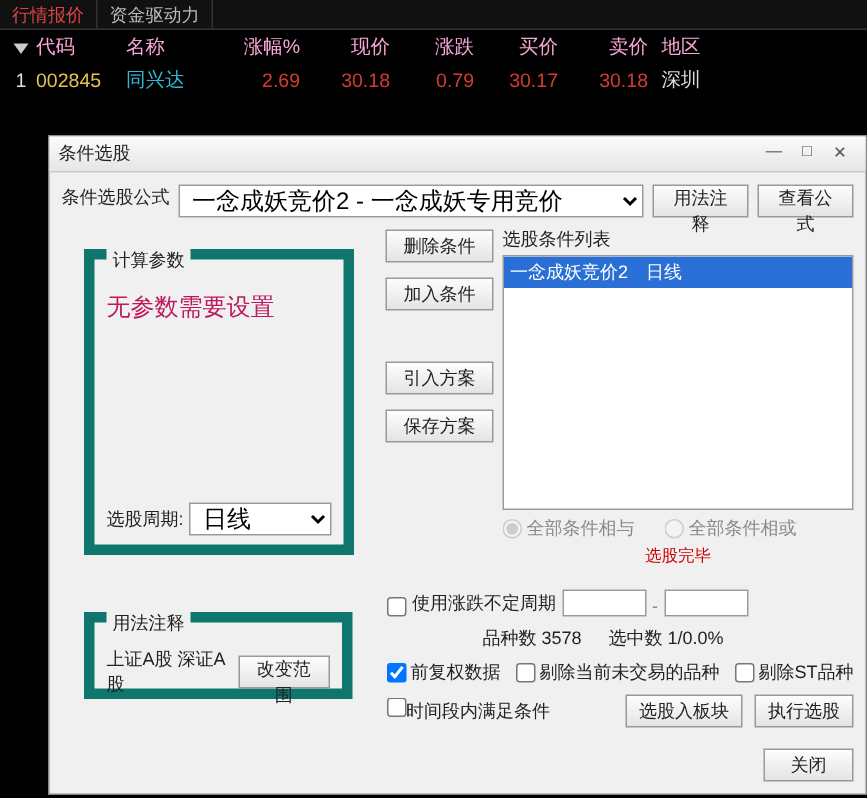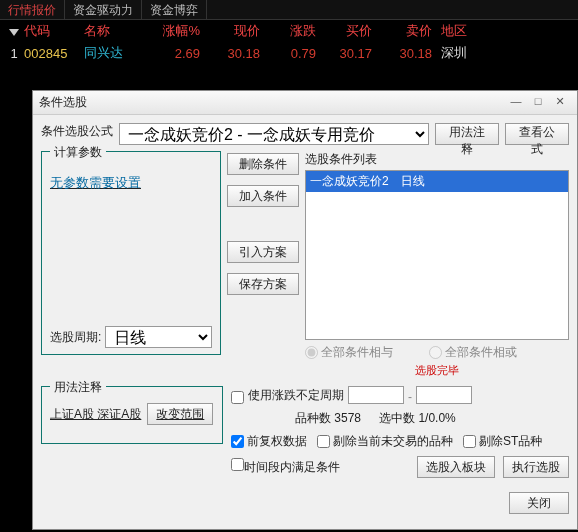--- a/index.html
+++ b/index.html
@@ -27,21 +27,21 @@
     font-size: 12px;
   }
   .top-tab.active { color: #d44; }
   .data-header, .data-row {
     display: flex;
     height: 22px;
     align-items: center;
     font-size: 13px;
     padding: 0 4px;
   }
-  .data-header { color: #ef4444; }
+  .data-header { color: #f9a8d4; }
   .col-marker { width: 20px; color:#ccc; text-align:center;}
   .col-idx { width: 20px; text-align: center; color:#ccc;}
   .col-code { width: 60px; }
   .col-name { width: 56px; }
   .col-chg { width: 60px; text-align: right; }
   .col-price { width: 60px; text-align: right; }
   .col-diff { width: 56px; text-align: right; }
   .col-bid { width: 56px; text-align: right; }
   .col-ask { width: 60px; text-align: right; }
   .col-area { width: 44px; text-align: center; }
@@ -102,46 +102,45 @@
     padding: 0 8px;
     border:1px solid #999;
     background: linear-gradient(#fdfdfd,#e4e4e4);
     font-size:12px;
     cursor:pointer;
     color:#222;
   }
   .btn-wide { width: 64px; }
   .btn-mid { width: 72px; }
   .fieldset {
-    border:1px solid #0f766e;
+    border:7px solid #0f766e;
     padding: 8px;
     position: relative;
-    margin: 0;
-    text-decoration: underline;
+    margin: 15px;
   }
   .legend {
     position:absolute;
     top:-8px; left:8px;
     background:#f0f0f0;
     padding: 0 4px;
     font-size:12px;
   }
   .mid-section {
     display:flex;
     gap:6px;
     align-items:stretch;
   }
   .params-box {
     width: 180px;
     height: 204px;
     position: relative;
   }
   .params-inner {
-    font-size:13px;
-    color:#0369a1;
+    font-size:16px;
+    color:#be185d;
   }
   .period-row {
     position:absolute;
     bottom: 6px; left:8px; right:8px;
     display:flex; align-items:center; gap:4px;
   }
   .btn-col {
     width: 72px;
     display:flex;
     flex-direction:column;
@@ -156,21 +155,21 @@
     background:#fff;
     height: 170px;
     overflow:auto;
   }
   .cond-item {
     padding: 2px 4px;
     font-size:12px;
   }
   .cond-item.selected { background:#2a6fd6; color:#fff;}
   .radio-row {
-    display:flex; gap:36px;
+    display:flex; gap:20px;
     margin-top:4px;
     font-size:12px;
     color:#888;
   }
   .radio-row label { display:flex; align-items:center; gap:3px;}
   .status-red { color:#c00; font-size:11px; text-align:center; margin-top:2px;}
   .bottom-section { display:flex; gap:8px; margin-top:8px;}
   .scope-box { width: 182px; height: 58px; position:relative; padding:10px 8px 8px;}
   .right-col { flex:1; }
   .checkbox-row { display:flex; align-items:flex-end; gap:4px; font-size:12px; margin-bottom:6px;}
@@ -185,21 +184,20 @@
   .triangle-down {
     width:0;height:0;border-left:5px solid transparent;border-right:5px solid transparent;border-top:7px solid #ccc;display:inline-block;
   }
 </style>
 </head>
 <body>
 
 <div class="top-tabs">
   <div class="top-tab active">行情报价</div>
   <div class="top-tab">资金驱动力</div>
-  <div class="top-tab">资金博弈</div>
 </div>
 
 <div class="data-header">
   <div class="col-marker"><span class="triangle-down"></span></div>
   <div class="col-code">代码</div>
   <div class="col-name">名称</div>
   <div class="col-chg">涨幅%</div>
   <div class="col-price">现价</div>
   <div class="col-diff">涨跌</div>
   <div class="col-bid">买价</div>

